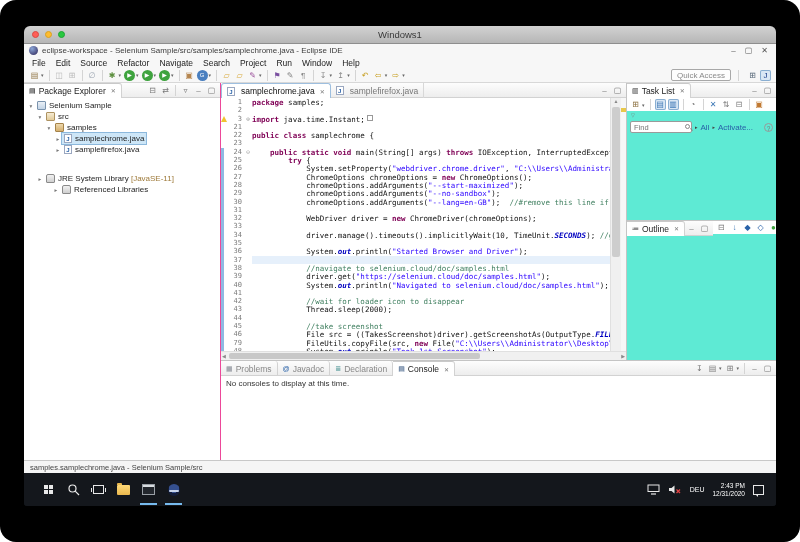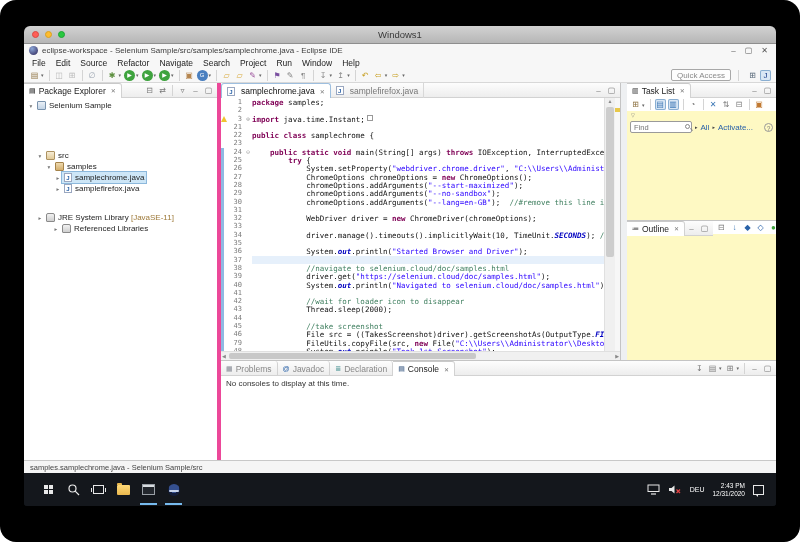--- a/index.html
+++ b/index.html
@@ -33,21 +33,21 @@
   .qa-wrap{margin-left:auto;display:flex;align-items:center;gap:4px;}
   .qa-box{border:1px solid #a8a8a8;border-radius:2px;background:#fdfdfd;color:#8a8a8a;font-size:8px;padding:0 5px;height:12px;line-height:11px;}
   
   .e-main{position:absolute;top:39px;left:0;right:0;bottom:13px;display:flex;background:#eef0f2;}
   .view-tabrow{height:15px;background:linear-gradient(#fdfdfd,#ededed);border-bottom:1px solid #d2d2d2;display:flex;align-items:center;font-size:8.5px;flex:none;}
   .view-tab{display:flex;align-items:center;gap:3px;height:15px;padding:0 5px;background:#fff;border-right:1px solid #d2d2d2;border-top:1px solid #c9c9c9;border-top-right-radius:3px;color:#222;}
   .view-tab .vt-ic{font-size:7px;}
   .tabx{font-size:6px;color:#777;margin-left:2px;}
   .hdr-icons{margin-left:auto;display:flex;align-items:center;padding-right:2px;}
   
-  .pkg{width:197px;border-right:4px solid #ec4899;background:#fff;display:flex;flex-direction:column;flex:none;}
+  .pkg{width:197px;border-right:1px solid #ec4899;background:#fff;display:flex;flex-direction:column;flex:none;}
   .tree{padding-top:2px;font-size:8px;color:#1d1d1d;}
   .trow{display:flex;align-items:center;height:11px;white-space:nowrap;}
   .exp{width:8px;font-size:5.5px;color:#777;text-align:center;flex:none;}
   .hlwrap{display:flex;align-items:center;padding:0 2px;height:11px;}
   .sel-blue .hlwrap{background:#cde6f7;outline:1px solid #8cb8dc;}
   .sel-gray .hlwrap{background:#d9d9d9;outline:1px solid #b4b4b4;}
   .ic{display:inline-block;width:9px;height:9px;margin-right:3px;flex:none;font:bold 6px "Liberation Sans",sans-serif;text-align:center;line-height:9px;}
   .ic-project{background:linear-gradient(#eaf0f6,#c3d4e6);border:1px solid #7a93ad;border-radius:1px;}
   .ic-src{background:linear-gradient(#f6ecd4,#e2cb9a);border:1px solid #ad9260;border-radius:1px;}
   .ic-package{background:linear-gradient(#eed9ae,#d4af6e);border:1px solid #a5834a;border-radius:1px;}
@@ -79,21 +79,21 @@
   .tok-com{color:#3f7f5f;}
   .tok-st{color:#0000c0;font-style:italic;font-weight:bold;}
   .fold-box{display:inline-block;width:6px;height:6px;border:1px solid #999;margin-left:2px;vertical-align:1px;}
   .vscroll{width:11px;flex:none;background:#f0f0f0;border-left:1px solid #e0e0e0;position:relative;font-size:5px;color:#888;text-align:center;}
   .vthumb{position:absolute;left:1px;right:1px;top:9px;height:150px;background:#cdcdcd;border-radius:2px;}
   .ovruler{width:5px;flex:none;background:#f7f7f7;position:relative;}
   .ovmark{position:absolute;left:0;right:0;top:10px;height:4px;background:#e8c84a;}
   .hscroll{height:9px;border-top:1px solid #e0e0e0;background:#f0f0f0;position:relative;font-size:5px;color:#888;display:flex;align-items:center;justify-content:space-between;padding:0 1px;}
   .hthumb{position:absolute;left:8px;width:62%;top:1px;bottom:1px;background:#c8c8c8;border-radius:2px;}
   
-  .side{width:149px;flex:none;display:flex;flex-direction:column;background:#fef9c3;margin-left:6px;}
+  .side{width:149px;flex:none;display:flex;flex-direction:column;background:#5eead4;}
   .tasklist{height:138px;border-bottom:1px solid #c4c4c4;display:flex;flex-direction:column;}
   .outline{flex:1;display:flex;flex-direction:row;}
   .panel-toolbar{height:13px;display:flex;align-items:center;padding:0 2px;background:#fff;}
   .vmenu-row{height:8px;display:flex;align-items:center;padding-left:4px;font-size:5px;color:#777;}
   .find-row{height:16px;display:flex;align-items:center;gap:3px;padding:0 3px;font-size:8px;}
   .findwrap{position:relative;flex:none;}
   .find-input{width:62px;height:12px;border:1px solid #9a9a9a;border-radius:2px;font-size:7.5px;padding:0 11px 0 3px;font-family:"Liberation Sans",sans-serif;color:#333;}
   .mag{position:absolute;right:2px;top:3px;width:5px;height:5px;border:1px solid #888;border-radius:50%;}
   .mag::after{content:'';position:absolute;left:4px;top:4px;width:3px;height:1px;background:#888;transform:rotate(45deg);}
   .tri{font-size:5px;color:#444;}
@@ -239,21 +239,21 @@
                 </span>
             </div>
             <div class="tree" id="pkg-tree">
                 <div class="trow" style="padding-left: 3px;">
                   <span class="exp">▾</span>
                   <span class="hlwrap">
                     <span class="ic ic-project"></span>
                     <span class="tlabel">Selenium Sample</span>
                   </span>
                 </div>
-                <div class="trow" style="padding-left: 12px; margin-top: 39px;">
+                <div class="trow" style="padding-left: 12px;">
                   <span class="exp">▾</span>
                   <span class="hlwrap">
                     <span class="ic ic-src"></span>
                     <span class="tlabel">src</span>
                   </span>
                 </div>
                 <div class="trow" style="padding-left: 21px;">
                   <span class="exp">▾</span>
                   <span class="hlwrap">
                     <span class="ic ic-package"></span>

